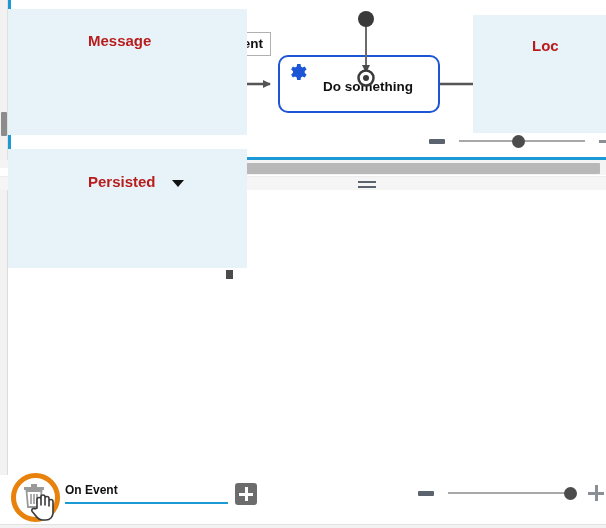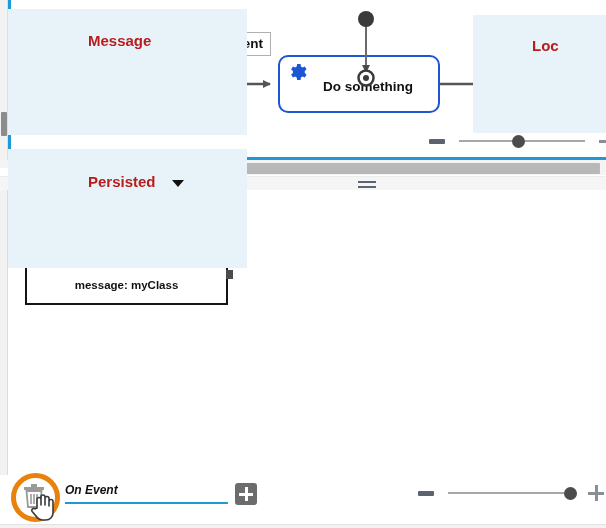--- a/index.html
+++ b/index.html
@@ -332,21 +332,20 @@
     border-bottom: 2px solid #1b9ad6;
     box-sizing: border-box;
   }
   #on-event-label {
     position: absolute;
     left: 0; top: 1px;
     font-size: 12px;
     font-weight: bold;
     color: #111;
     white-space: nowrap;
-    font-style: italic;
   }
   #add-button {
     position: absolute;
     left: 235px; top: 483px;
     width: 22px; height: 22px;
     background: #6c6c6c;
     border-radius: 3px;
   }
   #add-button::before, #add-button::after {
     content: "";
@@ -443,21 +442,20 @@
         <i></i>
     </div>
   </div>
 
   <div id="form-pane">
     <div id="form-vscroll"></div>
   </div>
 
   <div id="section-message" class="section"></div>
   <div id="message-title" class="section-title">Message</div>
-  <div id="message-field">message: myClass</div>
   <div id="message-field-handle"></div>
 
   <div id="section-persisted" class="section"></div>
   <div id="persisted-title" class="section-title">Persisted</div>
   <div id="persisted-caret"></div>
 
   <div id="section-location" class="section"></div>
   <div id="location-title" class="section-title">Loc</div>
 
   <svg id="mini-graph" viewBox="0 0 60 90" width="60" height="90">

